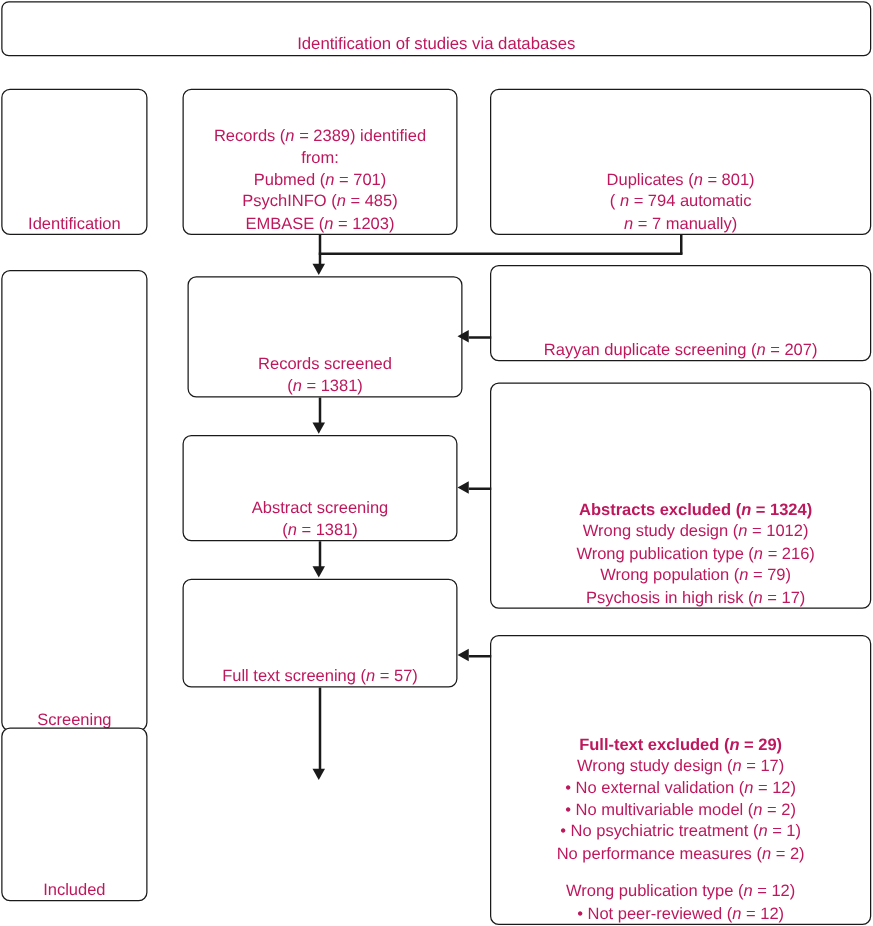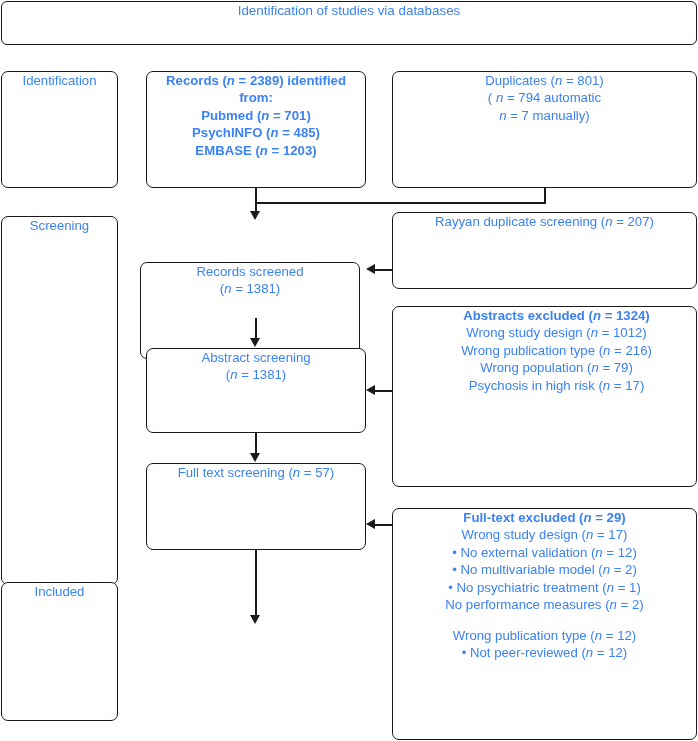--- a/index.html
+++ b/index.html
@@ -20,26 +20,26 @@
   }
 
   
   .box {
     position: absolute;
     box-sizing: border-box;
     border: 1.6px solid #1a1a1a;
     border-radius: 7px;
     background: #ffffff;
     display: flex;
-    align-items: flex-start;
+    align-items: flex-end;
     justify-content: center;
     text-align: center;
     font-size: 13.2px;
     line-height: 1.32;
-    color: #3b82f6;
+    color: #be185d;
   }
   .box .inner {
     width: 100%;
     padding: 0 6px;
     box-sizing: border-box;
   }
 
   
   #title-box {
     left: 1px;
@@ -50,22 +50,22 @@
     border-radius: 6px;
   }
 
   
   .stage-box { font-size: 13.2px; }
   #stage-identification { left: 1px;  top: 71px;  width: 117px; height: 117px; }
   #stage-screening      { left: 1px;  top: 216px; width: 117px; height: 369px; }
   #stage-included       { left: 1px;  top: 582px; width: 117px; height: 139px; }
 
   
-  #box-records          { left: 146px; top: 71px;  width: 220px; height: 117px; font-weight: bold; }
-  #box-records-screened { left: 140px; top: 221px; width: 220px; height: 97px; margin-top: 41px;  }
+  #box-records          { left: 146px; top: 71px;  width: 220px; height: 117px; }
+  #box-records-screened { left: 150px; top: 221px; width: 220px; height: 97px;  }
   #box-abstract-screen  { left: 146px; top: 348px; width: 220px; height: 85px;  }
   #box-fulltext-screen  { left: 146px; top: 463px; width: 220px; height: 87px;  }
   #box-studies-included { left: 146px; top: 625px; width: 220px; height: 115px; }
 
   
   #box-duplicates       { left: 392px; top: 71px;  width: 305px; height: 117px; }
   #box-rayyan           { left: 392px; top: 212px; width: 305px; height: 77px;  }
   #box-abstracts-excl   { left: 392px; top: 306px; width: 305px; height: 181px; padding-left: 24px; }
   #box-fulltext-excl    { left: 392px; top: 508px; width: 305px; height: 232px; }
 

